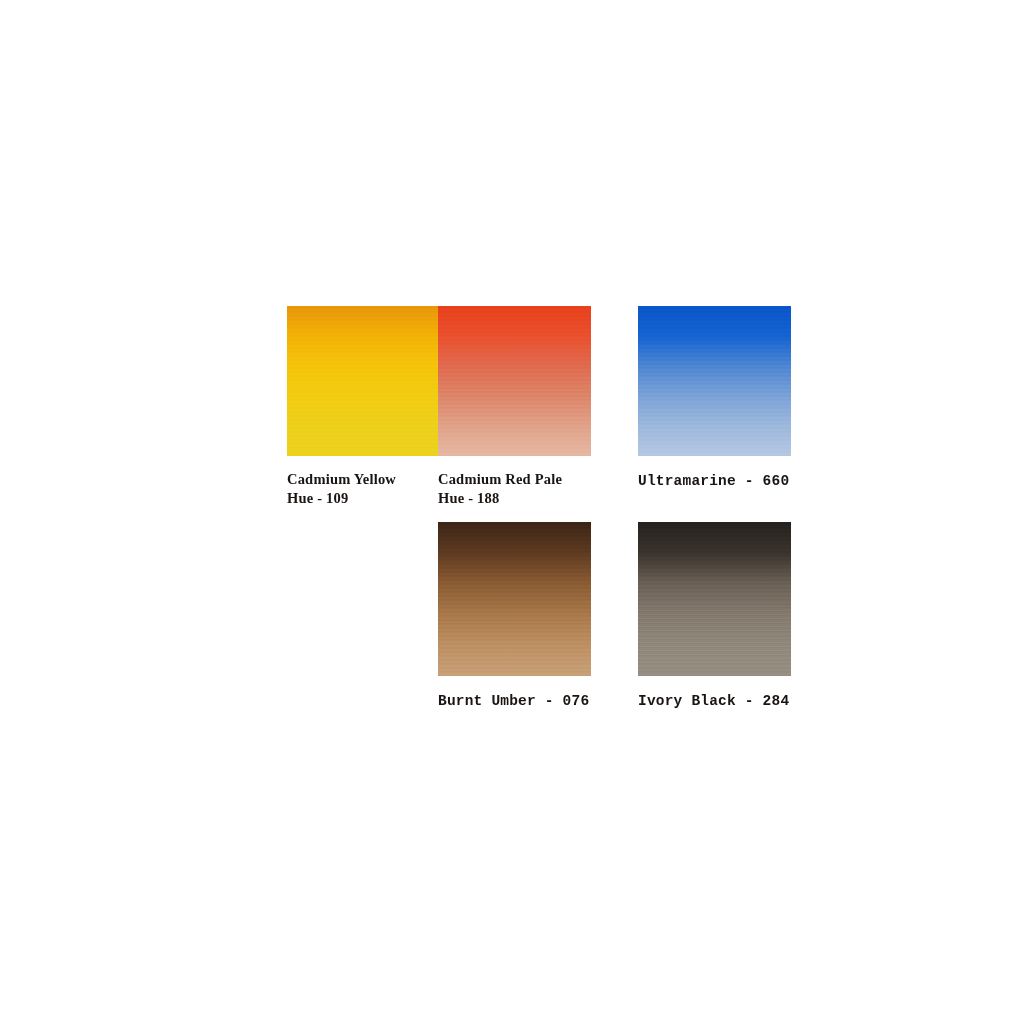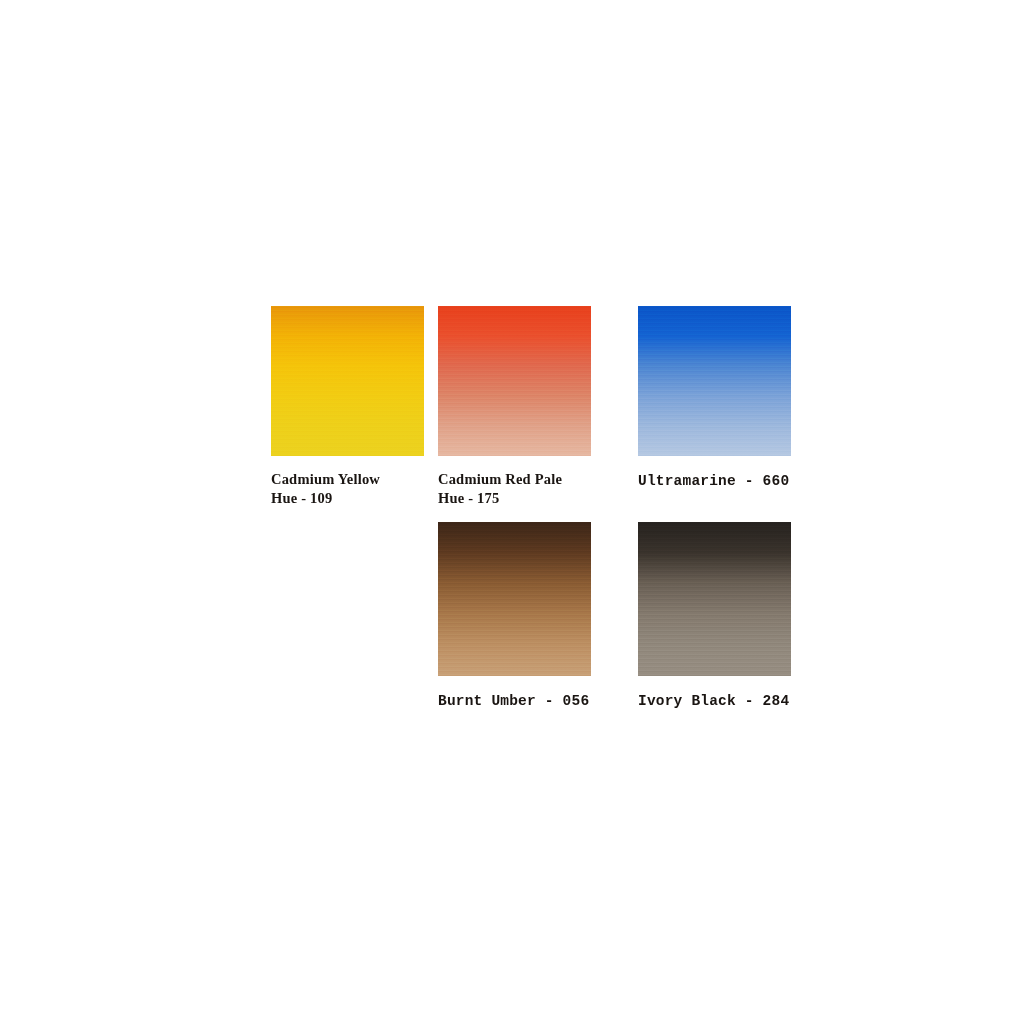--- a/index.html
+++ b/index.html
@@ -22,21 +22,21 @@
     width: 562px;
     height: 410px;
   }
 
   .swatch-cell {
     position: absolute;
     width: 156px;
   }
 
   
-  .col-0 { left: 0px; padding-left: 39px; }
+  .col-0 { left: 16px; padding-left: 39px; }
   .col-1 { left: 206px; }
   .col-2 { left: 406px; }
 
   
   .row-0 { top: 0px; }
   .row-1 { top: 216px; }
 
   .swatch-chip {
     width: 153px;
     height: 150px;
@@ -89,32 +89,32 @@
 
   <div class="swatch-cell col-0 row-0">
     <div class="swatch-chip" style="background: linear-gradient(rgb(232, 150, 10), rgb(243, 178, 6), rgb(245, 196, 10), rgb(242, 204, 18), rgb(238, 208, 26), rgb(236, 210, 31));"></div>
     <div class="swatch-label">Cadmium Yellow
 Hue  - 109</div>
   </div>
 
   <div class="swatch-cell col-1 row-0">
     <div class="swatch-chip" style="background: linear-gradient(rgb(232, 64, 28), rgb(234, 80, 45), rgb(224, 106, 79), rgb(221, 133, 104), rgb(224, 162, 137), rgb(230, 184, 162));"></div>
     <div class="swatch-label">Cadmium Red Pale
-Hue  - 175</div>
+Hue  - 188</div>
   </div>
 
   <div class="swatch-cell col-2 row-0">
     <div class="swatch-chip" style="background: linear-gradient(rgb(10, 85, 200), rgb(20, 99, 210), rgb(77, 134, 210), rgb(123, 162, 216), rgb(157, 184, 221), rgb(181, 200, 226));"></div>
     <div class="swatch-label">Ultramarine  - 660</div>
   </div>
 
 
   <div class="swatch-cell col-1 row-1">
     <div class="swatch-chip" style="background: linear-gradient(rgb(59, 37, 23), rgb(94, 58, 32), rgb(138, 92, 51), rgb(168, 120, 74), rgb(189, 144, 99), rgb(200, 160, 119));"></div>
-    <div class="swatch-label">Burnt Umber  - 056</div>
+    <div class="swatch-label">Burnt Umber  - 076</div>
   </div>
 
   <div class="swatch-cell col-2 row-1">
     <div class="swatch-chip" style="background: linear-gradient(rgb(37, 33, 30), rgb(58, 51, 44), rgb(106, 96, 85), rgb(132, 122, 110), rgb(145, 136, 124), rgb(151, 142, 130));"></div>
     <div class="swatch-label">Ivory Black - 284</div>
   </div>
 
 </div>
 
 </body></html>

